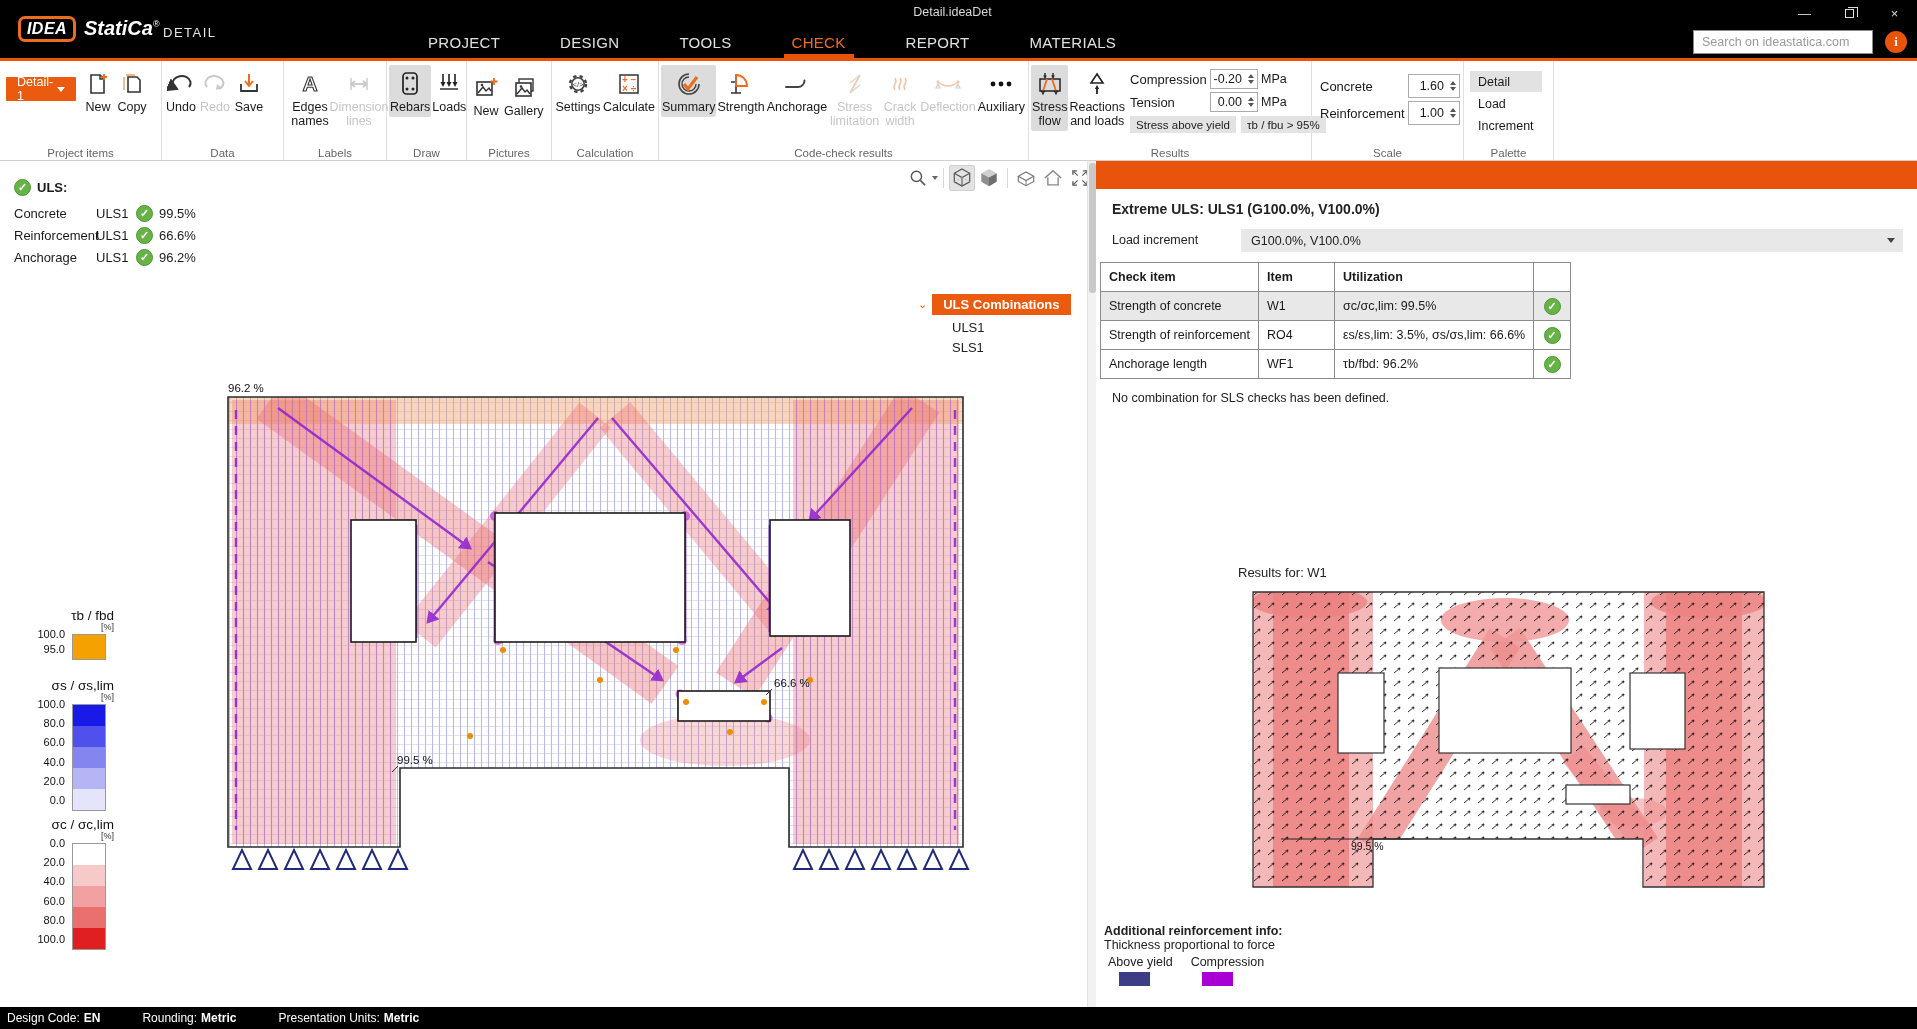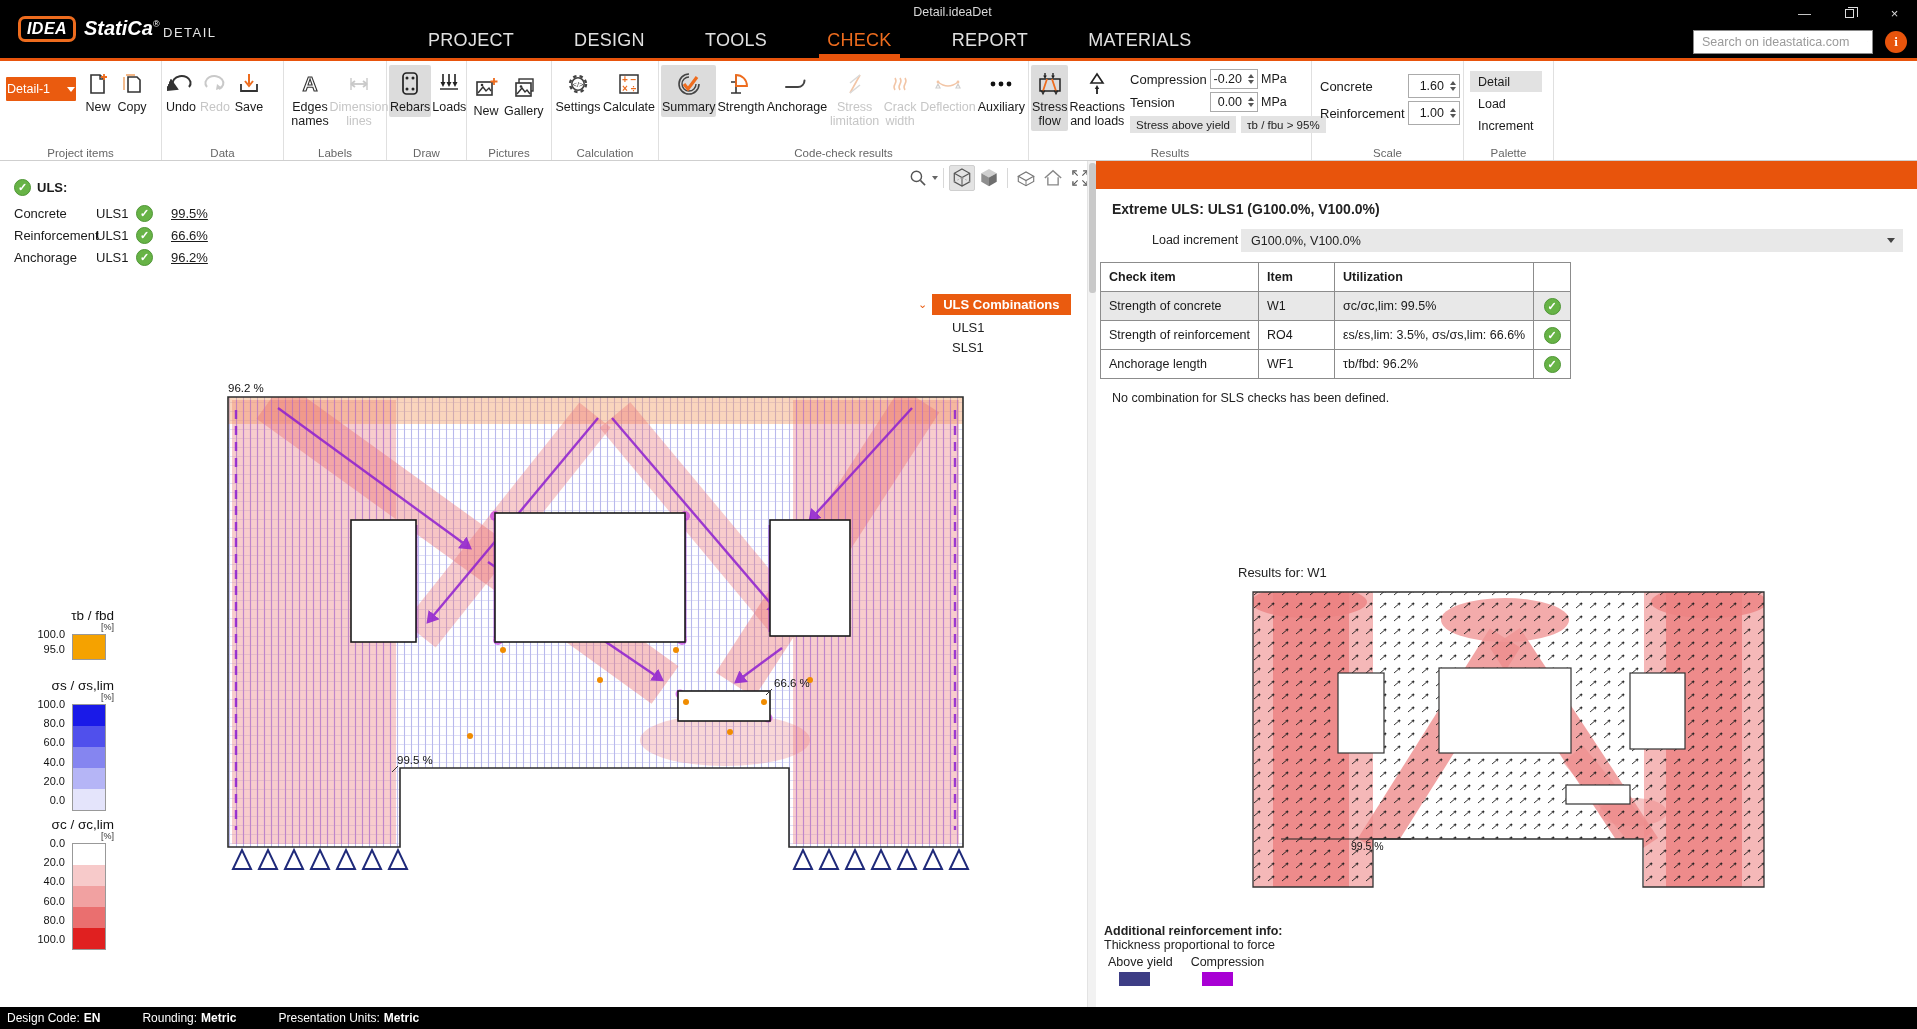--- a/index.html
+++ b/index.html
@@ -16,39 +16,39 @@
     display:flex; align-items:center; justify-content:center; letter-spacing:.5px; }
   .brand-statica { position:absolute; left:84px; top:17px; color:#fff; font-style:italic; font-weight:bold; font-size:20px; }
   .brand-reg { font-size:9px; vertical-align:super; font-style:normal; font-weight:normal; }
   .brand-product { position:absolute; left:163px; top:25px; color:#e4e4e4; font-size:13px; letter-spacing:1.5px; }
   .win-title { position:absolute; left:0; right:12px; top:5px; text-align:center; color:#d8d8d8; font-size:12.5px; }
   .win-controls { position:absolute; right:0; top:0; display:flex; }
   .win-btn { width:45px; height:26px; display:flex; align-items:center; justify-content:center; color:#ddd; font-size:13px; cursor:default; }
   .restore-glyph { width:9px; height:9px; border:1px solid #ddd; position:relative; }
   .restore-glyph:before { content:""; position:absolute; left:2px; top:-3px; width:9px; height:9px; border:1px solid #ddd; border-left:none; border-bottom:none; }
   .menu { position:absolute; left:420px; bottom:3px; display:flex; gap:44px; }
-  .menu-item { color:#e0e0e0; font-size:18px; padding:6px 8px 7px 8px; letter-spacing:.3px; }
+  .menu-item { color:#e0e0e0; font-size:15px; padding:6px 8px 7px 8px; letter-spacing:.3px; }
   .menu-item.active { color:#ee6c1e; border-bottom:4px solid #e8540c; padding-bottom:3px; }
   .search-wrap { position:absolute; right:44px; top:30px; width:180px; height:24px; background:#fff; border:1px solid #8a8a8a; display:flex; align-items:center; }
   .search-wrap input { flex:1; border:none; outline:none; font-size:12.5px; padding:0 4px 0 8px; color:#444; font-family:"Liberation Sans",sans-serif; background:transparent; }
   .search-wrap input::placeholder { color:#9a9a9a; }
   .help-btn { position:absolute; right:10px; top:31px; width:22px; height:22px; border-radius:50%; background:#e8540c; color:#fff;
     font-weight:bold; font-size:13px; display:flex; align-items:center; justify-content:center; font-family:"Liberation Serif",serif; }
   
   .ribbon { position:absolute; left:0; top:61px; width:100%; height:100px; background:#fff; border-bottom:1px solid #cfcfcf; display:flex; }
   .rgroup { position:relative; border-right:1px solid #e0e0e0; padding:4px 2px 16px 2px; flex:none; }
   .rg-label { position:absolute; bottom:1px; left:0; right:0; text-align:center; font-size:11.5px; color:#666; }
   .rg-body { display:flex; align-items:flex-start; height:80px; }
   .rbtn { display:flex; flex-direction:column; align-items:center; text-align:center; font-size:12.5px; color:#1a1a1a;
     line-height:1.1; padding:2px 1px; border-radius:2px; }
   .rbtn .ric { width:32px; height:34px; display:flex; align-items:center; justify-content:center; }
   .rbtn.sel { background:#dcdcdc; }
   .rbtn.dis { color:#c6c6c6; }
   .detail-select { margin:12px 5px 0 4px; width:70px; height:24px; background:#ea5b0f; color:#fff; font-size:12.5px;
-    display:flex; align-items:center; justify-content:space-between; padding:0 1px; border-radius:1px; }
+    display:flex; align-items:center; justify-content:space-between; padding:0 11px; border-radius:1px; }
   .chev-down-w { width:0; height:0; border-left:4px solid transparent; border-right:4px solid transparent; border-top:5px solid #fff; }
   .chip { background:#e3e3e3; font-size:11.5px; padding:2.5px 6px; color:#222; white-space:nowrap; }
   .fieldrow { display:flex; align-items:center; height:22px; margin-bottom:1px; }
   .fieldrow .flabel { width:80px; font-size:13px; }
   .numbox { width:48px; height:20px; border:1px solid #ababab; display:flex; align-items:center; }
   .numbox .nval { flex:1; text-align:right; font-size:12.5px; padding-right:3px; }
   .spin { width:12px; display:flex; flex-direction:column; align-items:center; justify-content:center; gap:2px; }
   .spin-up { width:0;height:0;border-left:3.5px solid transparent;border-right:3.5px solid transparent;border-bottom:4px solid #555; }
   .spin-dn { width:0;height:0;border-left:3.5px solid transparent;border-right:3.5px solid transparent;border-top:4px solid #555; }
   .unit { font-size:12.5px; margin-left:3px; }
@@ -59,21 +59,21 @@
   .canvas { position:relative; width:1087px; height:100%; background:#fff; overflow:hidden; }
   .vscroll { width:9px; background:#f2f2f2; border-left:1px solid #e3e3e3; position:relative; }
   .vscroll .thumb { position:absolute; left:1px; top:2px; width:7px; height:130px; background:#c9c9c9; border-radius:3px; }
   .rpanel { position:relative; flex:1; background:#fff; }
   
   .uls-summary { position:absolute; left:14px; top:18px; font-size:13px; }
   .uls-title-row { display:flex; align-items:center; gap:6px; font-weight:bold; margin-bottom:6px; }
   .uls-row { display:flex; align-items:center; height:22px; }
   .uls-row .nm { width:82px; }
   .uls-row .cb { width:40px; }
-  .uls-row .pct { margin-left:18px;text-decoration:underline; }
+  .uls-row .pct { margin-left:6px; }
   .okc { width:17px; height:17px; border-radius:50%; background:#67b346; color:#fff; font-size:11px; font-weight:bold;
     display:flex; align-items:center; justify-content:center; border:1px solid #4f9636; flex:none; }
   .canvas-toolbar { position:absolute; left:905px; top:4px; display:flex; align-items:center; gap:1px; }
   .ct-btn { width:26px; height:26px; display:flex; align-items:center; justify-content:center; border-radius:2px; }
   .ct-btn.sel { background:#e3e3e3; border:1px solid #cfcfcf; }
   .ct-sep { width:1px; height:20px; background:#d8d8d8; margin:0 4px; }
   .combo-tree { position:absolute; left:918px; top:133px; font-size:13px; }
   .tree-root { display:flex; align-items:center; gap:5px; }
   .tree-chev { color:#ea5b0f; font-size:11px; }
   .tree-root-label { background:#ea5b0f; color:#fff; font-weight:bold; padding:3px 11px; }
@@ -85,21 +85,21 @@
   .lg-body { display:flex; margin-top:2px; }
   .lg-ticks { width:52px; display:flex; flex-direction:column; justify-content:space-between; align-items:flex-end; padding-right:7px; font-size:11px; color:#111; }
   .lg-ticks div { height:11px; line-height:11px; transform:translateY(-5px); }
   .lg-bar { width:34px; border:1px solid #999; }
   .lg-bar.orange { background:#f5a200; }
   .lg-bar.blue { background:linear-gradient(to bottom,#1a1ae8 0 20%,#5050ec 20% 40%,#8585f0 40% 60%,#b5b5f6 60% 80%,#e4e4fb 80% 100%); }
   .lg-bar.red { background:linear-gradient(to bottom,#ffffff 0 20%,#f7caca 20% 40%,#f1a1a1 40% 60%,#ea6f6f 60% 80%,#e02020 80% 100%); }
   
   .rp-orange { position:absolute; left:0; top:0; width:100%; height:28px; background:#e8540c; }
   .rp-header { position:absolute; left:16px; top:40px; font-size:14px; font-weight:bold; color:#222; }
-  .li-label { position:absolute; left:16px; top:72px; font-size:12.5px; color:#222;margin-left:40px; }
+  .li-label { position:absolute; left:16px; top:72px; font-size:12.5px; color:#222; }
   .li-select { position:absolute; left:145px; right:14px; top:68px; height:23px; background:#e8e8e8; display:flex; align-items:center; font-size:12.5px; padding-left:10px; color:#222; }
   .li-arrow { position:absolute; right:8px; top:9px; width:0; height:0; border-left:4.5px solid transparent; border-right:4.5px solid transparent; border-top:5.5px solid #444; }
   table.checks { position:absolute; left:4px; top:101px; border-collapse:collapse; font-size:12.5px; }
   table.checks th, table.checks td { border:1px solid #8c8c8c; padding:0 8px; height:29px; text-align:left; font-weight:normal; white-space:nowrap; }
   table.checks th { font-weight:bold; }
   table.checks tr.selrow td { background:#e8e8e8; }
   td.iconcell { text-align:center; width:37px; padding:0; }
   td.iconcell .okc { margin:0 auto; }
   .sls-note { position:absolute; left:16px; top:230px; font-size:12.5px; color:#222; }
   .results-for { position:absolute; left:142px; top:404px; font-size:13px; color:#222; }

